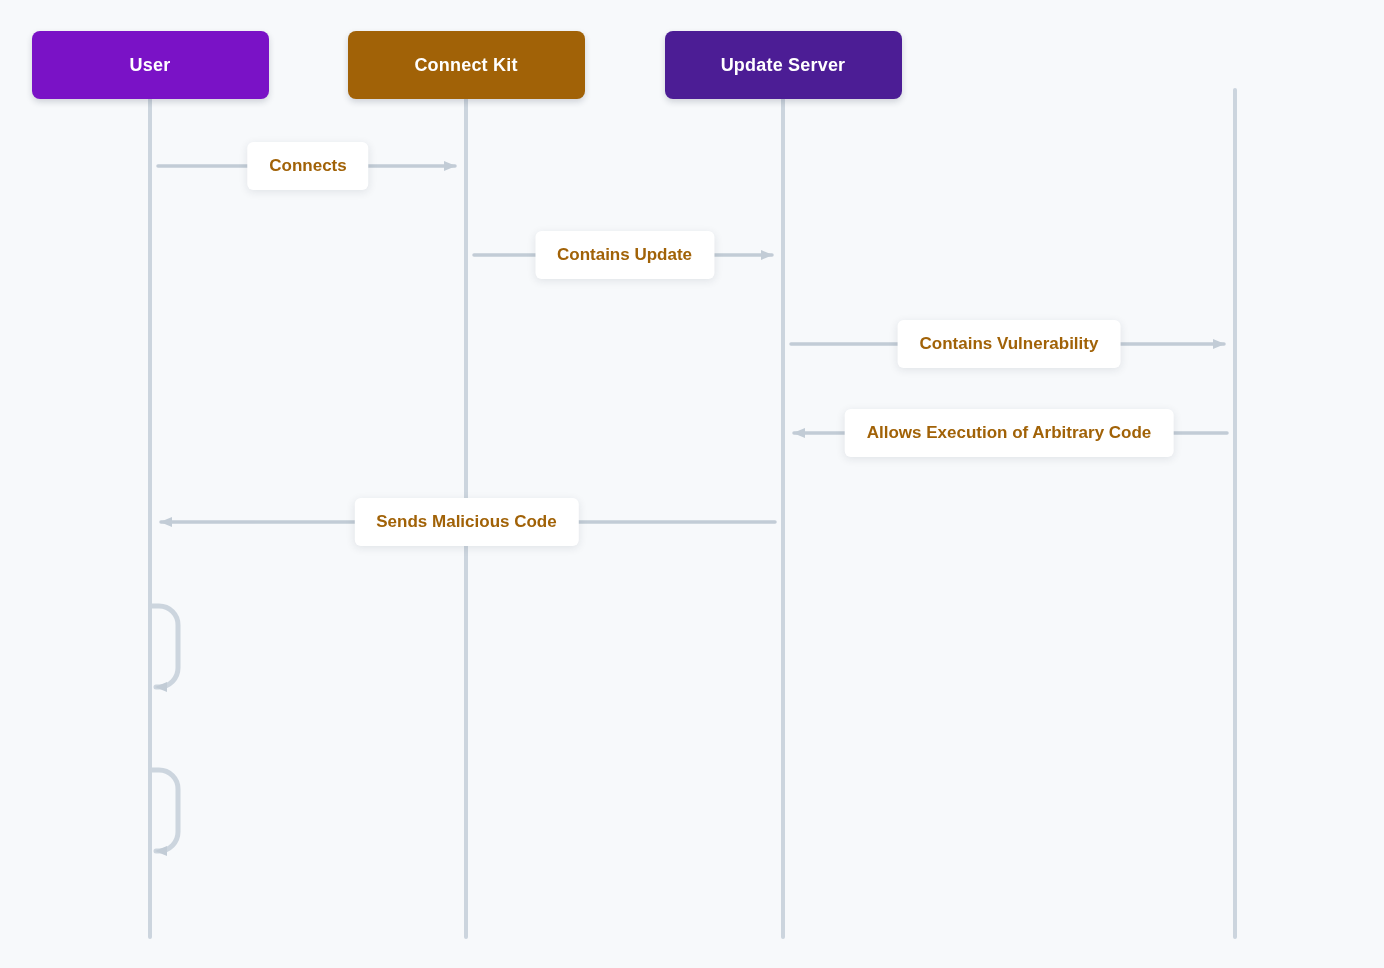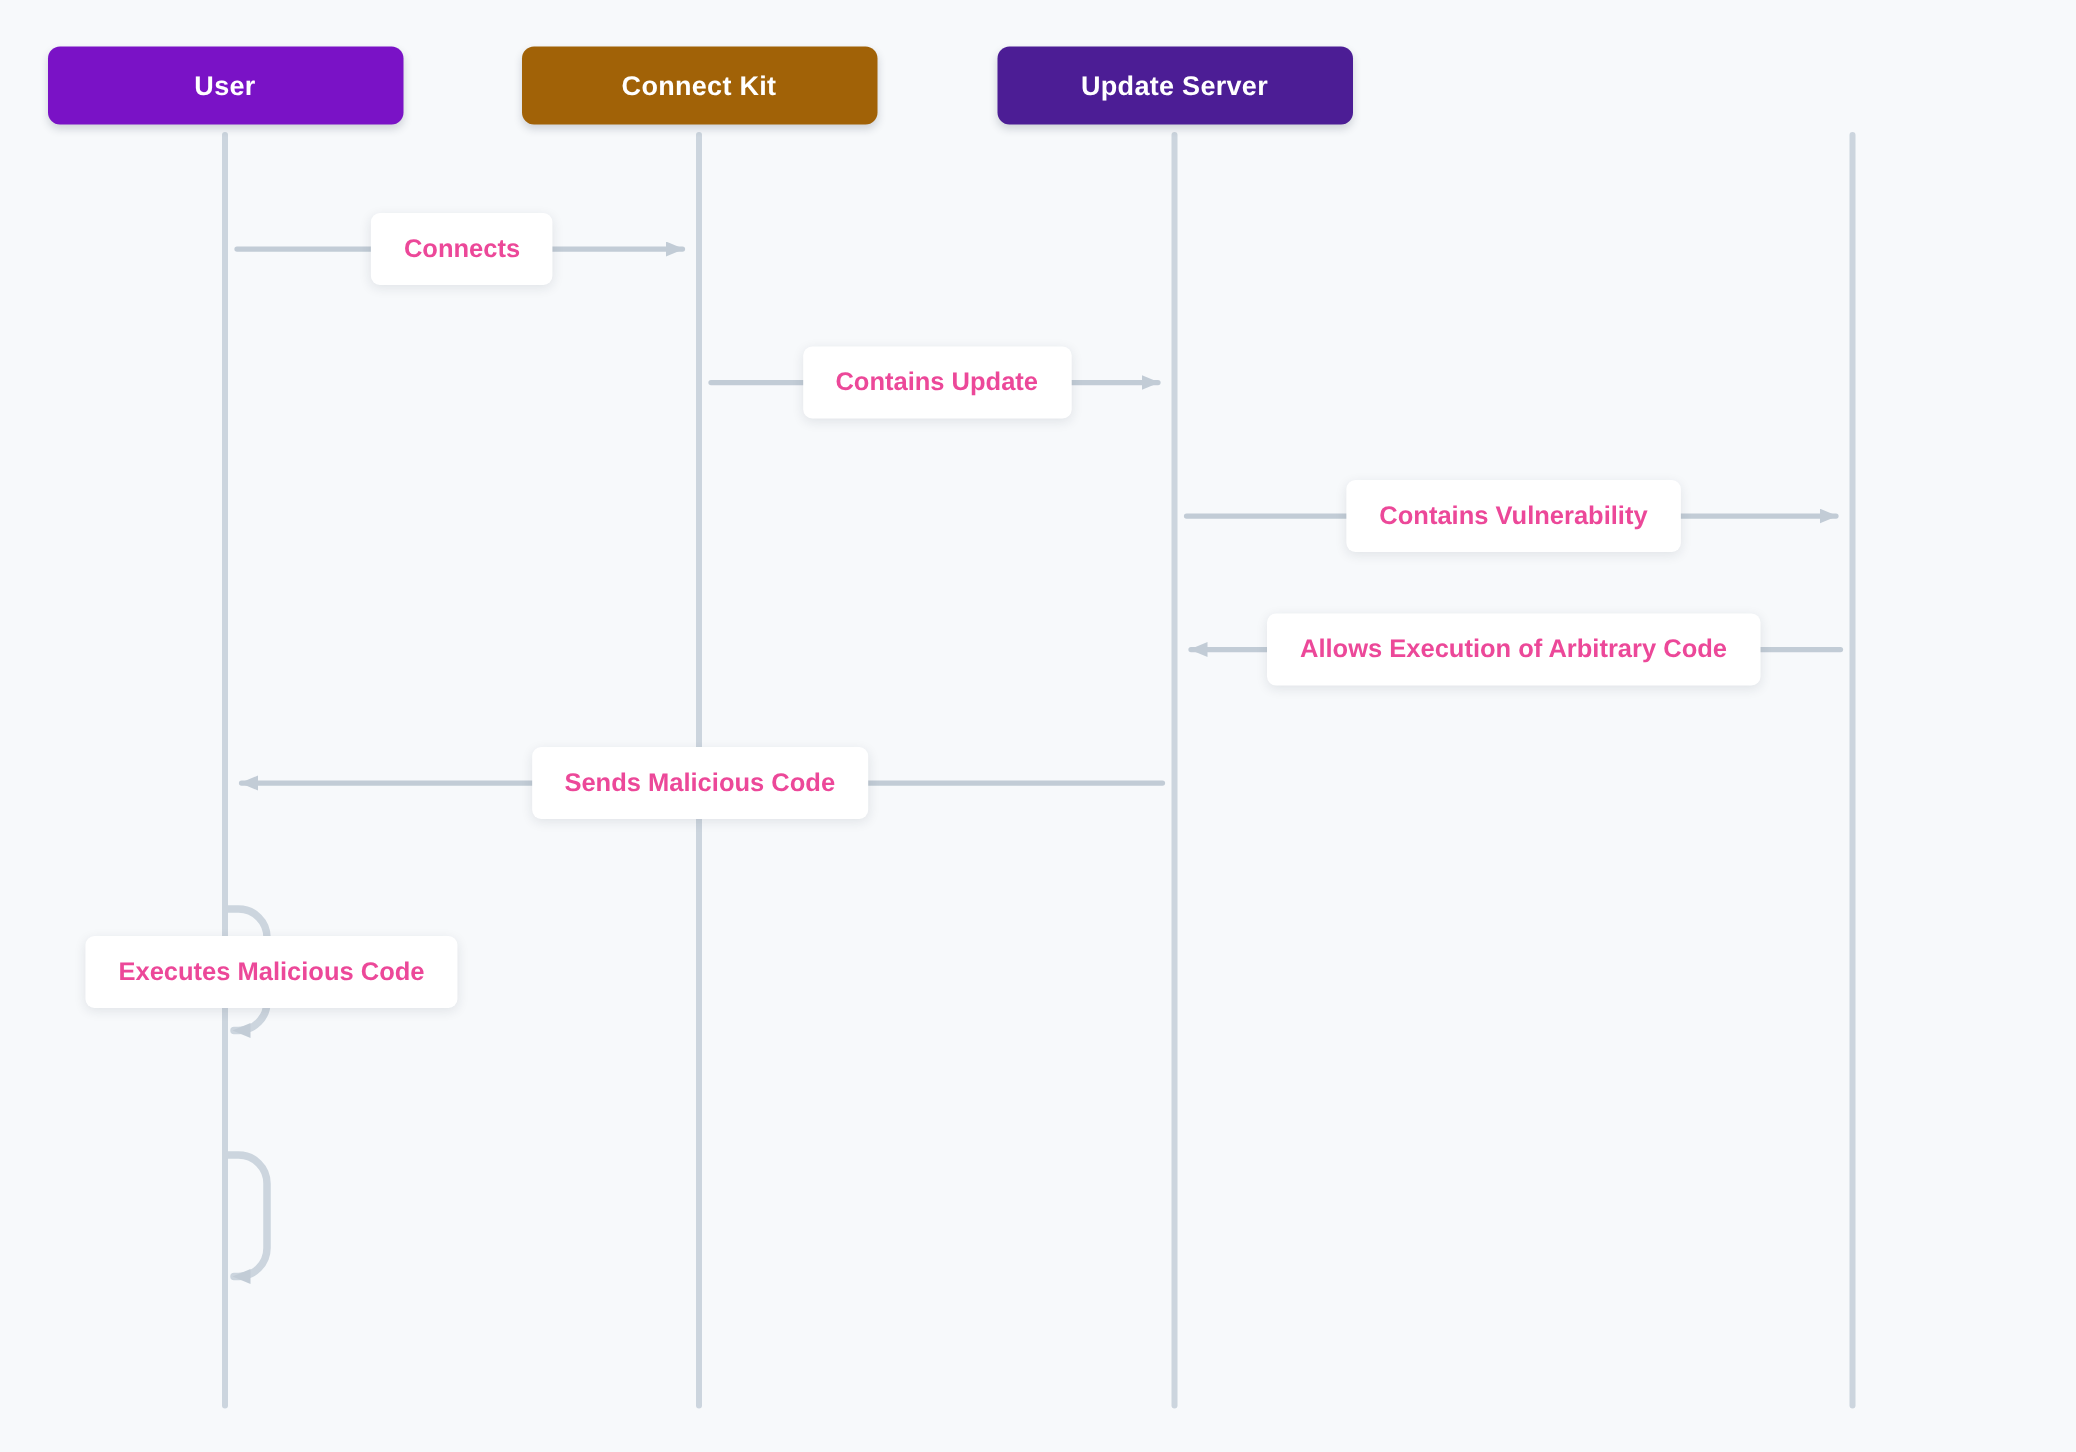--- a/index.html
+++ b/index.html
@@ -16,36 +16,36 @@
   #wires {
     position: absolute;
     left: 0; top: 0;
     width: 1384px;
     height: 968px;
   }
   .actor {
     position: absolute;
     top: 31px;
     width: 237px;
-    height: 52px;
+    height: 68px;
     border-radius: 8px;
     display: flex;
     align-items: center;
     justify-content: center;
     color: #ffffff;
     font-size: 18px;
     font-weight: 600;
     letter-spacing: 0.2px;
     box-shadow: 0 3px 6px rgba(30, 41, 59, 0.18);
   }
   .msg {
     position: absolute;
     transform: translate(-50%, -50%);
     background: #ffffff;
-    color: #ec4899;
+    color: #a16207;
     font-size: 17px;
     font-weight: 600;
     white-space: nowrap;
     padding: 14px 22px;
     border-radius: 6px;
     box-shadow: 0 2px 8px rgba(30, 41, 59, 0.10);
   }
 </style>
 </head>
 <body>
@@ -73,15 +73,14 @@
 
   <div class="actor" style="background-color: rgb(122, 18, 198); left: 31.5px;">User</div>
   <div class="actor" style="background-color: #a16207; left: 347.5px;">Connect Kit</div>
   <div class="actor" style="background-color: #4c1d95; left: 664.5px;">Update Server</div>
 
   <div class="msg" style="left: 308px; top: 166px;">Connects</div>
   <div class="msg" style="left: 624.5px; top: 255px;">Contains Update</div>
   <div class="msg" style="left: 1009px; top: 433px;">Allows Execution of Arbitrary Code</div>
   <div class="msg" style="left: 1009px; top: 344px;">Contains Vulnerability</div>
   <div class="msg" style="left: 466.5px; top: 522px;">Sends Malicious Code</div>
-  <div class="msg" style="left: 181px; top: 648px;">Executes Malicious Code</div>
 
 </div>
 
 </body></html>

